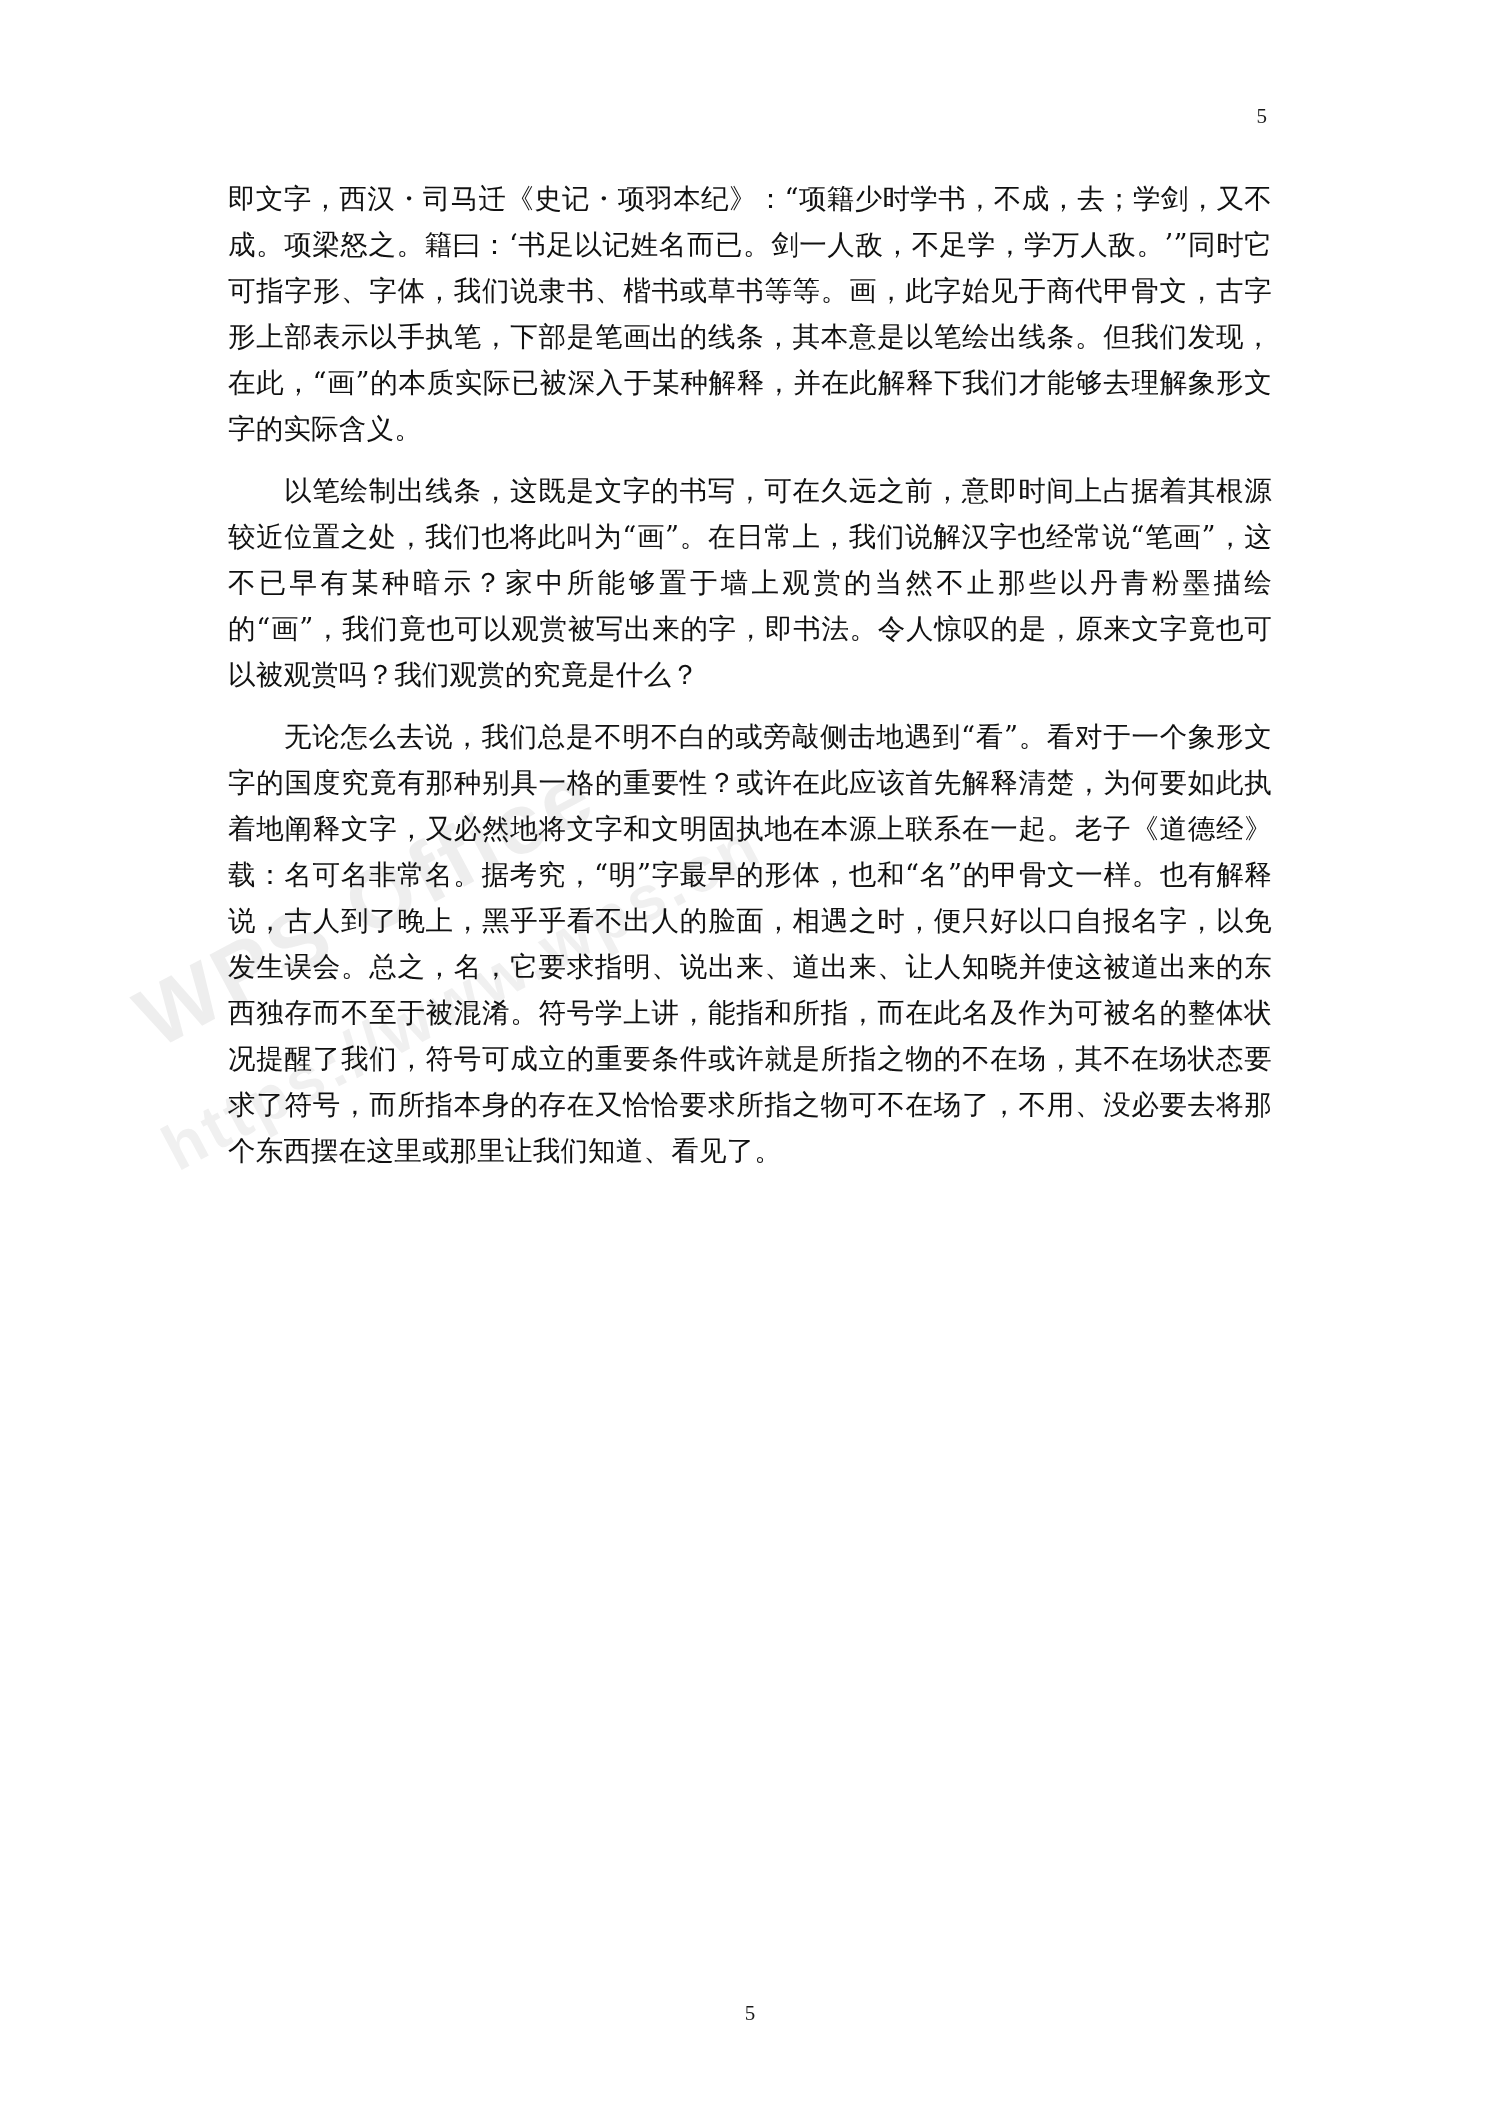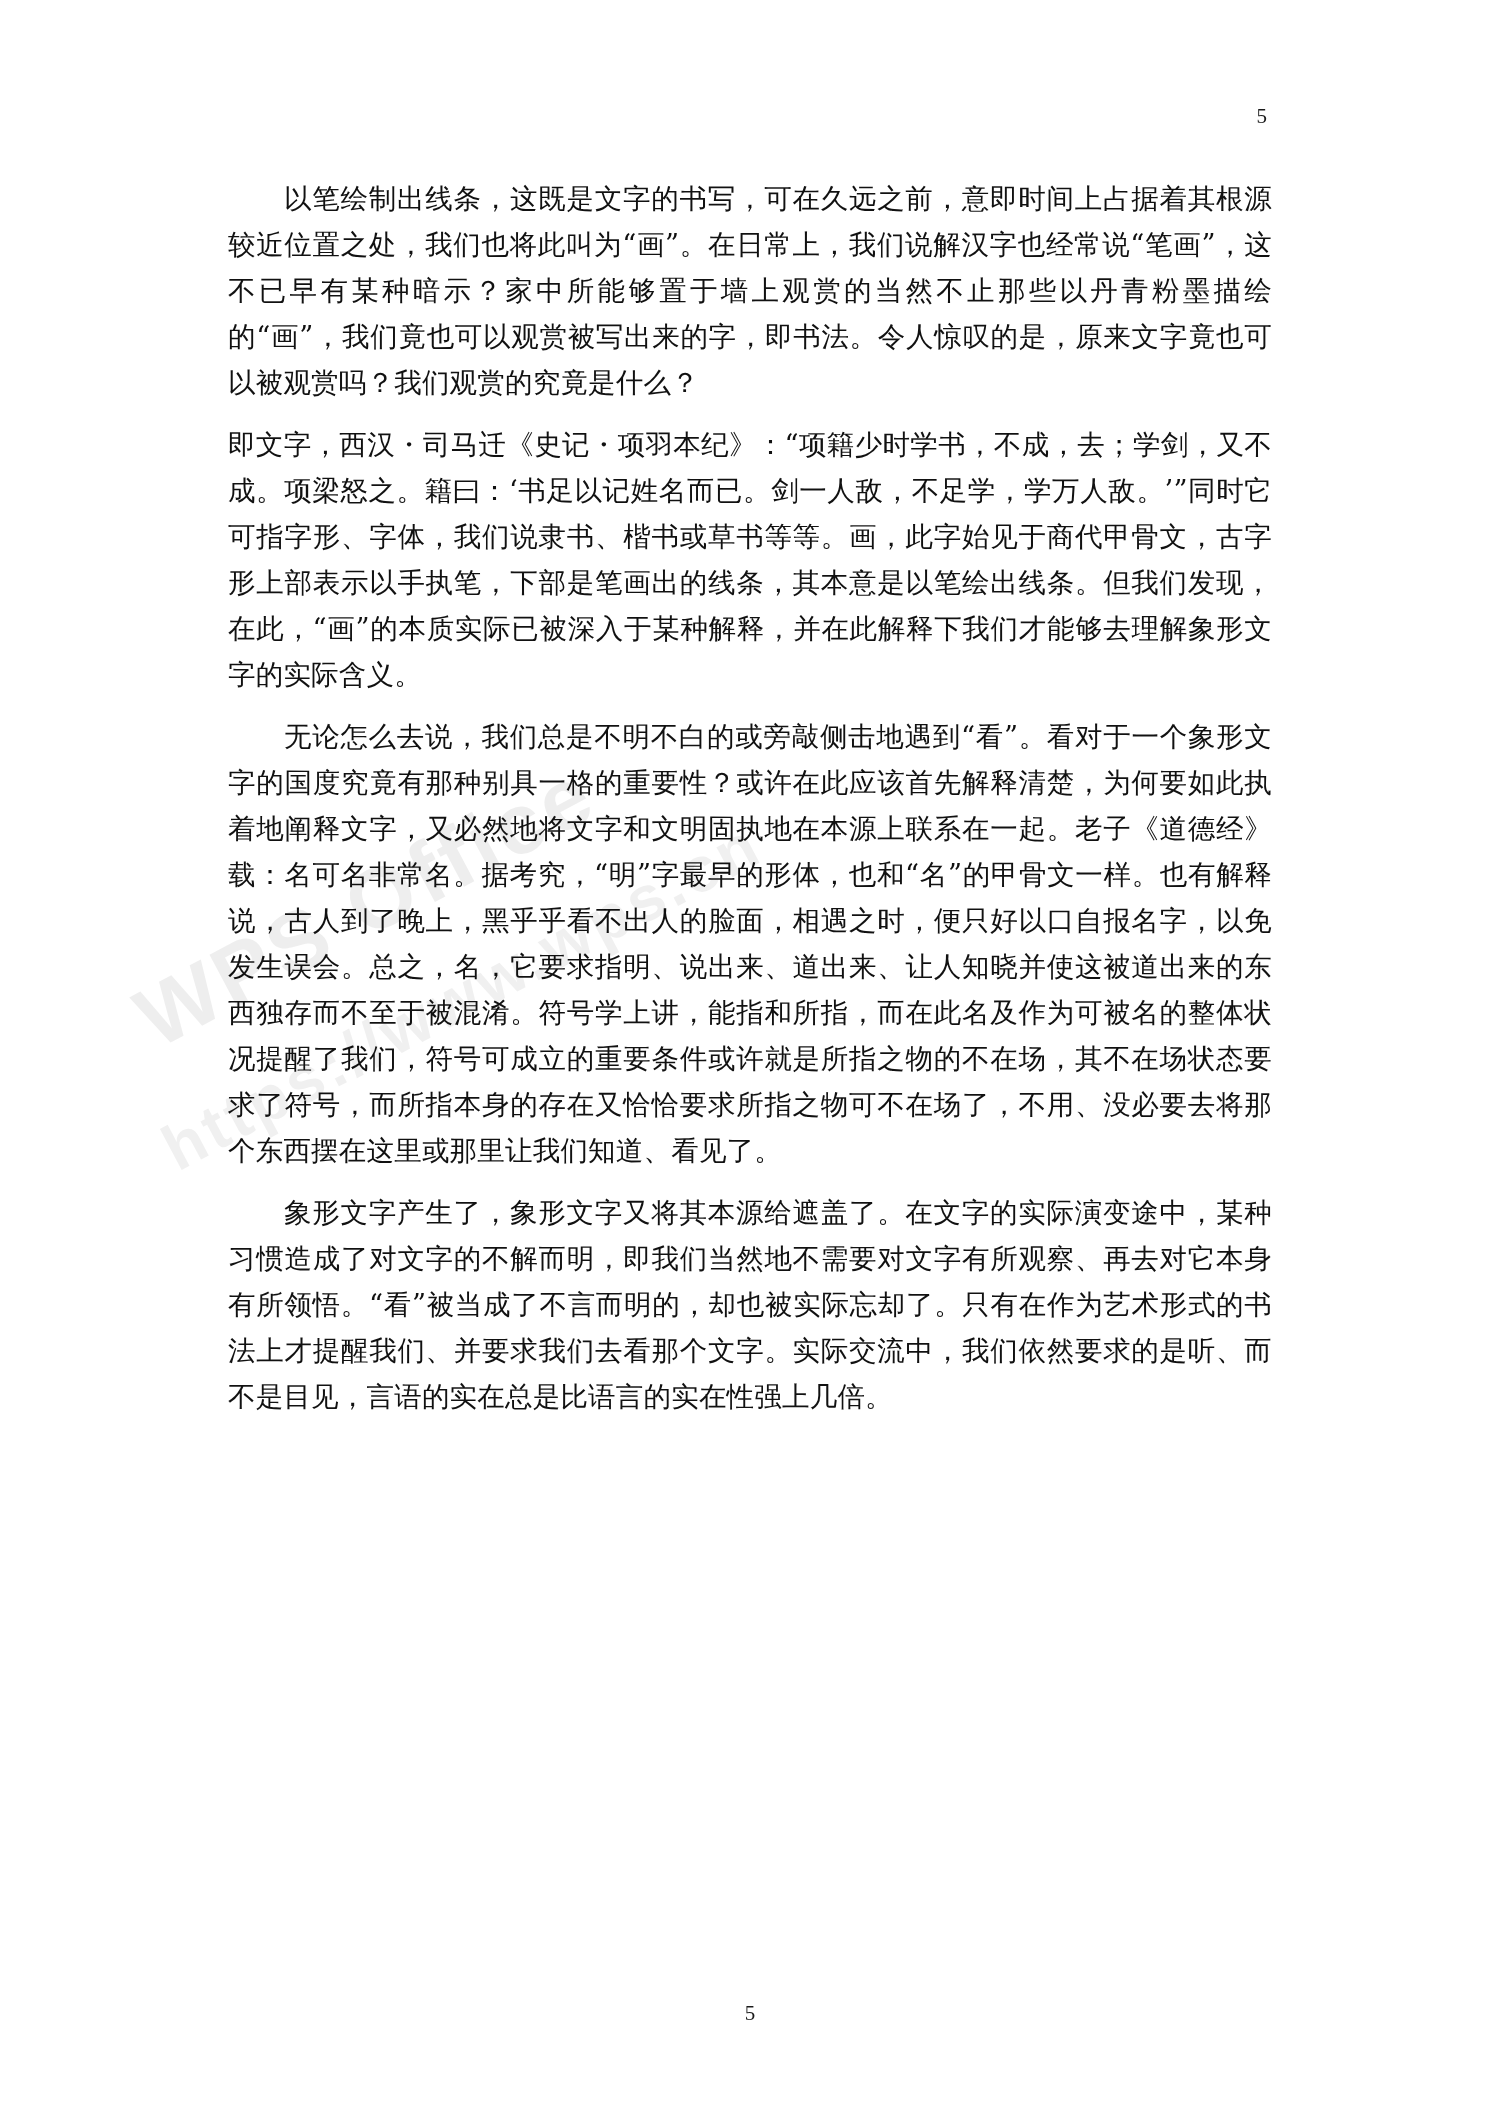--- a/index.html
+++ b/index.html
@@ -92,21 +92,20 @@
 
 <div class="page">
   <div class="page-inner">
 
     <div class="watermark">WPS Office</div>
     <div class="watermark w2">https://www.wps.cn</div>
 
     <div class="header-num">5</div>
 
     <div class="content">
+      <p class="para">即文字，西汉・司马迁《史记・项羽本纪》：“项籍少时学书，不成，去；学剑，又不成。项梁怒之。籍曰：‘书足以记姓名而已。剑一人敌，不足学，学万人敌。’”同时它可指字形、字体，我们说隶书、楷书或草书等等。画，此字始见于商代甲骨文，古字形上部表示以手执笔，下部是笔画出的线条，其本意是以笔绘出线条。但我们发现，在此，“画”的本质实际已被深入于某种解释，并在此解释下我们才能够去理解象形文字的实际含义。</p>
       <p class="para indent">以笔绘制出线条，这既是文字的书写，可在久远之前，意即时间上占据着其根源较近位置之处，我们也将此叫为“画”。在日常上，我们说解汉字也经常说“笔画”，这不已早有某种暗示？家中所能够置于墙上观赏的当然不止那些以丹青粉墨描绘的“画”，我们竟也可以观赏被写出来的字，即书法。令人惊叹的是，原来文字竟也可以被观赏吗？我们观赏的究竟是什么？</p>
-      <p class="para">即文字，西汉・司马迁《史记・项羽本纪》：“项籍少时学书，不成，去；学剑，又不成。项梁怒之。籍曰：‘书足以记姓名而已。剑一人敌，不足学，学万人敌。’”同时它可指字形、字体，我们说隶书、楷书或草书等等。画，此字始见于商代甲骨文，古字形上部表示以手执笔，下部是笔画出的线条，其本意是以笔绘出线条。但我们发现，在此，“画”的本质实际已被深入于某种解释，并在此解释下我们才能够去理解象形文字的实际含义。</p>
       <p class="para indent">无论怎么去说，我们总是不明不白的或旁敲侧击地遇到“看”。看对于一个象形文字的国度究竟有那种别具一格的重要性？或许在此应该首先解释清楚，为何要如此执着地阐释文字，又必然地将文字和文明固执地在本源上联系在一起。老子《道德经》载：名可名非常名。据考究，“明”字最早的形体，也和“名”的甲骨文一样。也有解释说，古人到了晚上，黑乎乎看不出人的脸面，相遇之时，便只好以口自报名字，以免发生误会。总之，名，它要求指明、说出来、道出来、让人知晓并使这被道出来的东西独存而不至于被混淆。符号学上讲，能指和所指，而在此名及作为可被名的整体状况提醒了我们，符号可成立的重要条件或许就是所指之物的不在场，其不在场状态要求了符号，而所指本身的存在又恰恰要求所指之物可不在场了，不用、没必要去将那个东西摆在这里或那里让我们知道、看见了。</p>
-      <p class="para indent">象形文字产生了，象形文字又将其本源给遮盖了。在文字的实际演变途中，某种习惯造成了对文字的不解而明，即我们当然地不需要对文字有所观察、再去对它本身有所领悟。“看”被当成了不言而明的，却也被实际忘却了。只有在作为艺术形式的书法上才提醒我们、并要求我们去看那个文字。实际交流中，我们依然要求的是听、而不是目见，言语的实在总是比语言的实在性强上几倍。</p>
     </div>
 
     <div class="footer-num">5</div>
   </div>
 </div>
 
 </body></html>

